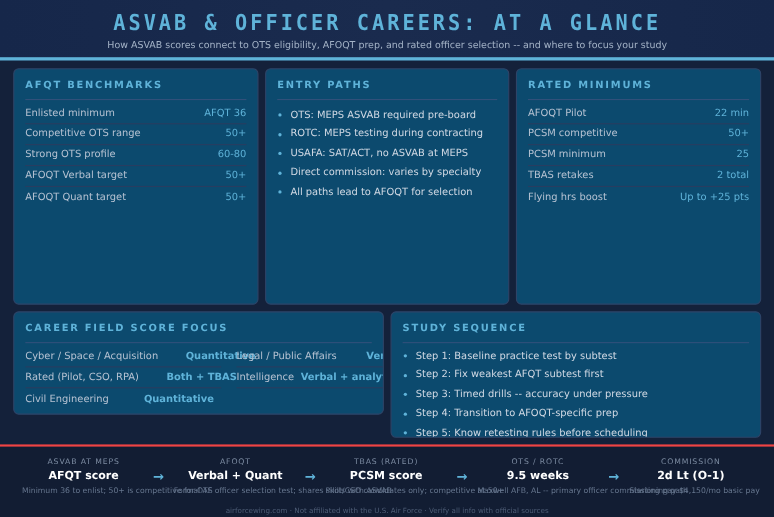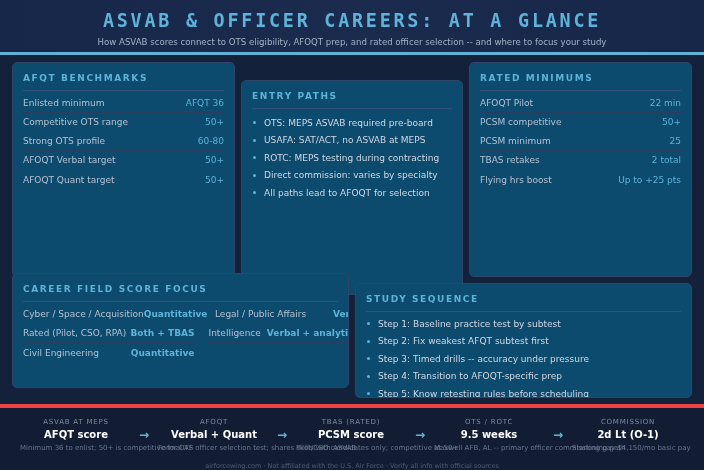--- a/index.html
+++ b/index.html
@@ -65,32 +65,32 @@
   }
   .career-grid {
     position: absolute; left: 10px; top: 31px; width: 330px;
     overflow: hidden;
   }
   .career-row { display: flex; height: 19px; align-items: center; }
   .career-cell {
     display: flex; align-items: center; height: 19px;
     border-bottom: 1px solid #283d60; font-size: 9px; white-space: nowrap;
   }
-  .career-cell.left { width: 178px; justify-content: space-between; margin-right: 14px; }
+  .career-cell.left { width: 178px; justify-content: space-between; margin-right: 14px; gap: 25px; }
   .career-cell.right { width: 150px; overflow: hidden; }
   .career-cell.empty { border-bottom: none; }
   .career-label { color: #b6c2d2; }
   .career-value { color: #5fb3d9; font-weight: bold; }
   .career-cell.right .career-label { margin-right: 6px; }
   .card.career .career-row:last-child .career-cell.left { border-bottom: none; }
 
   .timeline {
     position: absolute; left: 0; top: 404px; width: 704px; height: 66px;
     background: #121d33;
-    border-top: 4px solid #ef4444;
+    border-top: 2px solid #ef4444;
   }
   .step {
     position: absolute; top: 10px; width: 140px; text-align: center;
   }
   .step-label { font-size: 7px; letter-spacing: 0.8px; color: #7d8ca2; }
   .step-value { font-size: 10px; font-weight: bold; color: #ffffff; margin-top: 3px; }
   .step-desc {
     position: absolute; top: 36px; font-size: 7px; color: #66768e; white-space: nowrap;
   }
   .arrow {
@@ -130,35 +130,35 @@
       <span class="kv-label">AFOQT Verbal target</span>
       <span class="kv-value">50+</span>
     </div>
     <div class="kv-row">
       <span class="kv-label">AFOQT Quant target</span>
       <span class="kv-value">50+</span>
     </div>
   </div>
 </div>
 
-<div class="card" style="left:241px; top:80px; width:222px; height:215px;">
+<div class="card" style="left:241px; top:62px; width:222px; height:215px;">
   <div class="card-title">ENTRY PATHS</div>
   <div class="card-rule"></div>
   <ul class="bullets">
     <li>
         <span class="bullet-dot"></span>
         <span>OTS: MEPS ASVAB required pre-board</span>
       </li>
     <li>
         <span class="bullet-dot"></span>
+        <span>ROTC: MEPS testing during contracting</span>
+      </li>
+    <li>
+        <span class="bullet-dot"></span>
         <span>USAFA: SAT/ACT, no ASVAB at MEPS</span>
-      </li>
-    <li>
-        <span class="bullet-dot"></span>
-        <span>ROTC: MEPS testing during contracting</span>
       </li>
     <li>
         <span class="bullet-dot"></span>
         <span>Direct commission: varies by specialty</span>
       </li>
     <li>
         <span class="bullet-dot"></span>
         <span>All paths lead to AFOQT for selection</span>
       </li>
   </ul>
@@ -184,21 +184,21 @@
       <span class="kv-label">TBAS retakes</span>
       <span class="kv-value">2 total</span>
     </div>
     <div class="kv-row">
       <span class="kv-label">Flying hrs boost</span>
       <span class="kv-value">Up to +25 pts</span>
     </div>
   </div>
 </div>
 
-<div class="card career" style="left:12px; top:273px; width:337px; height:115px; overflow:hidden;">
+<div class="card career" style="left:12px; top:283px; width:337px; height:94px; overflow:hidden;">
   <div class="card-title">CAREER FIELD SCORE FOCUS</div>
   <div class="card-rule"></div>
   <div class="career-grid">
     <div class="career-row">
       <div class="career-cell left">
         <span class="career-label">Cyber / Space / Acquisition</span>
         <span class="career-value">Quantitative</span>
       </div>
       <div class="career-cell right">
         <span class="career-label" style="width:112px; flex-shrink:0;">Legal / Public Affairs</span>

